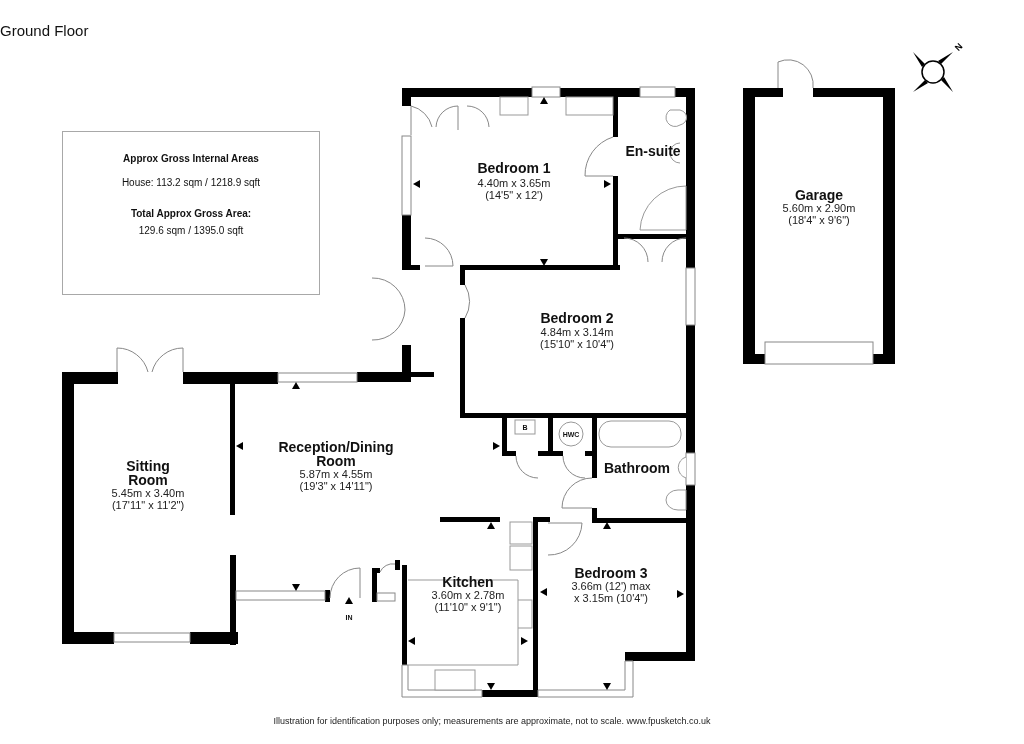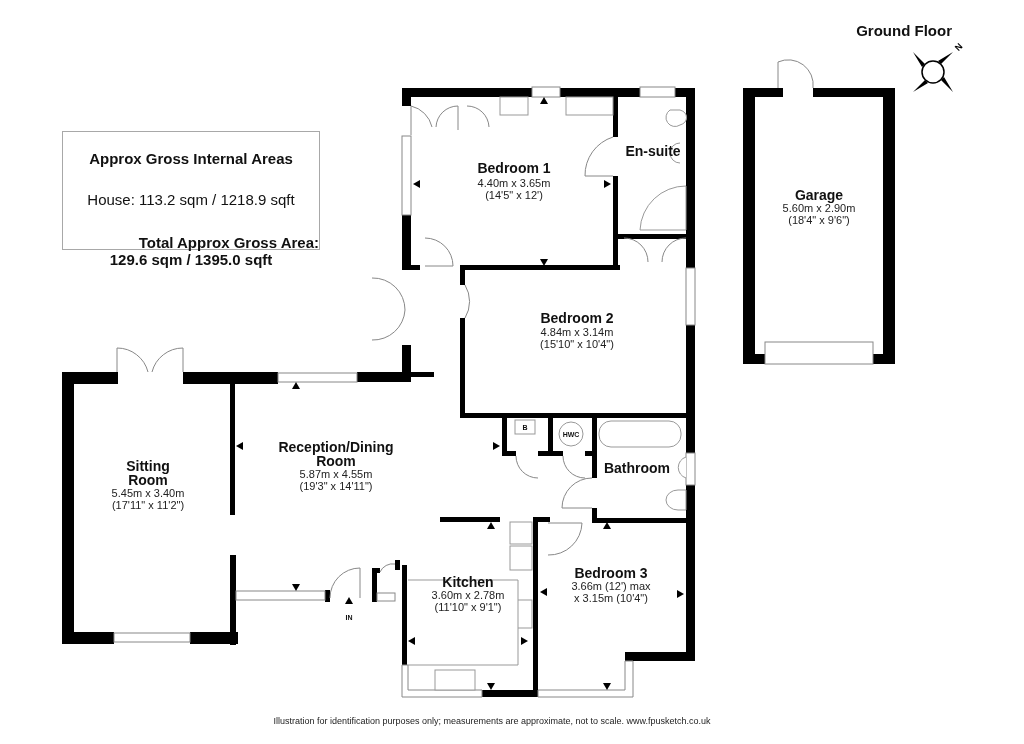--- a/index.html
+++ b/index.html
@@ -1,37 +1,37 @@
 <!DOCTYPE html>
 <html><head>
 <meta charset="utf-8">
 <style>
   html, body { margin: 0; padding: 0; background: #ffffff; }
   body { width: 1024px; height: 744px; position: relative; overflow: hidden; font-family: "Liberation Sans", sans-serif; color: #111; }
-  .title { position: absolute; left: 0; width: 952px; top: 22px; text-align: right; font-weight: bold; font-size: 15px; }
-  .areas-box { position: absolute; left: 62px; top: 131px; width: 258px; height: 119px; border: 1px solid #a8a8a8; box-sizing: border-box; text-align: center; font-size: 15px; line-height: 17px; }
+  .title { position: absolute; left: 0; width: 952px; top: 22px; text-align: left; font-weight: normal; font-size: 15px; }
+  .areas-box { position: absolute; left: 62px; top: 131px; width: 258px; height: 164px; border: 1px solid #a8a8a8; box-sizing: border-box; text-align: center; font-size: 10px; line-height: 17px; }
   .areas-box .hdr { font-weight: bold; margin-top: 18px; }
-  .areas-box .line1 { margin-top: 24px; }
-  .areas-box .total { font-weight: bold; margin-top: 26px; text-align: right; }
+  .areas-box .line1 { margin-top: 7px; }
+  .areas-box .total { font-weight: bold; margin-top: 14px; }
   .footer { position: absolute; left: 0; width: 984px; top: 716px; text-align: center; font-size: 9px; line-height: 11px; color: #222; }
   svg.plan { position: absolute; left: 0; top: 0; }
   .room-label { font-family: "Liberation Sans", sans-serif; font-weight: bold; font-size: 14px; fill: #111; text-anchor: middle; }
   .room-dim { font-family: "Liberation Sans", sans-serif; font-size: 11px; fill: #222; text-anchor: middle; }
   .small-lbl { font-family: "Liberation Sans", sans-serif; font-size: 7px; font-weight: bold; fill: #111; text-anchor: middle; }
 </style>
 </head>
 <body>
 
 <div class="title">Ground Floor</div>
 
 <div class="areas-box">
   <div class="hdr">Approx Gross Internal Areas</div>
   <div class="line1">House: 113.2 sqm / 1218.9 sqft</div>
   <div class="total">Total Approx Gross Area:</div>
-  <div style="font-weight:bold">129.6 sqm / 1395.0 sqft</div>
+  <div style="font-weight:normal">129.6 sqm / 1395.0 sqft</div>
 </div>
 
 <svg class="plan" width="1024" height="744" viewBox="0 0 1024 744">
   <g fill="#000">
 
     <rect x="402" y="88" width="130" height="9"></rect>
     <rect x="560" y="88" width="80" height="9"></rect>
     <rect x="675" y="88" width="20" height="9"></rect>
     <rect x="686" y="88" width="9" height="150"></rect>
     <rect x="402" y="88" width="9" height="18"></rect>

